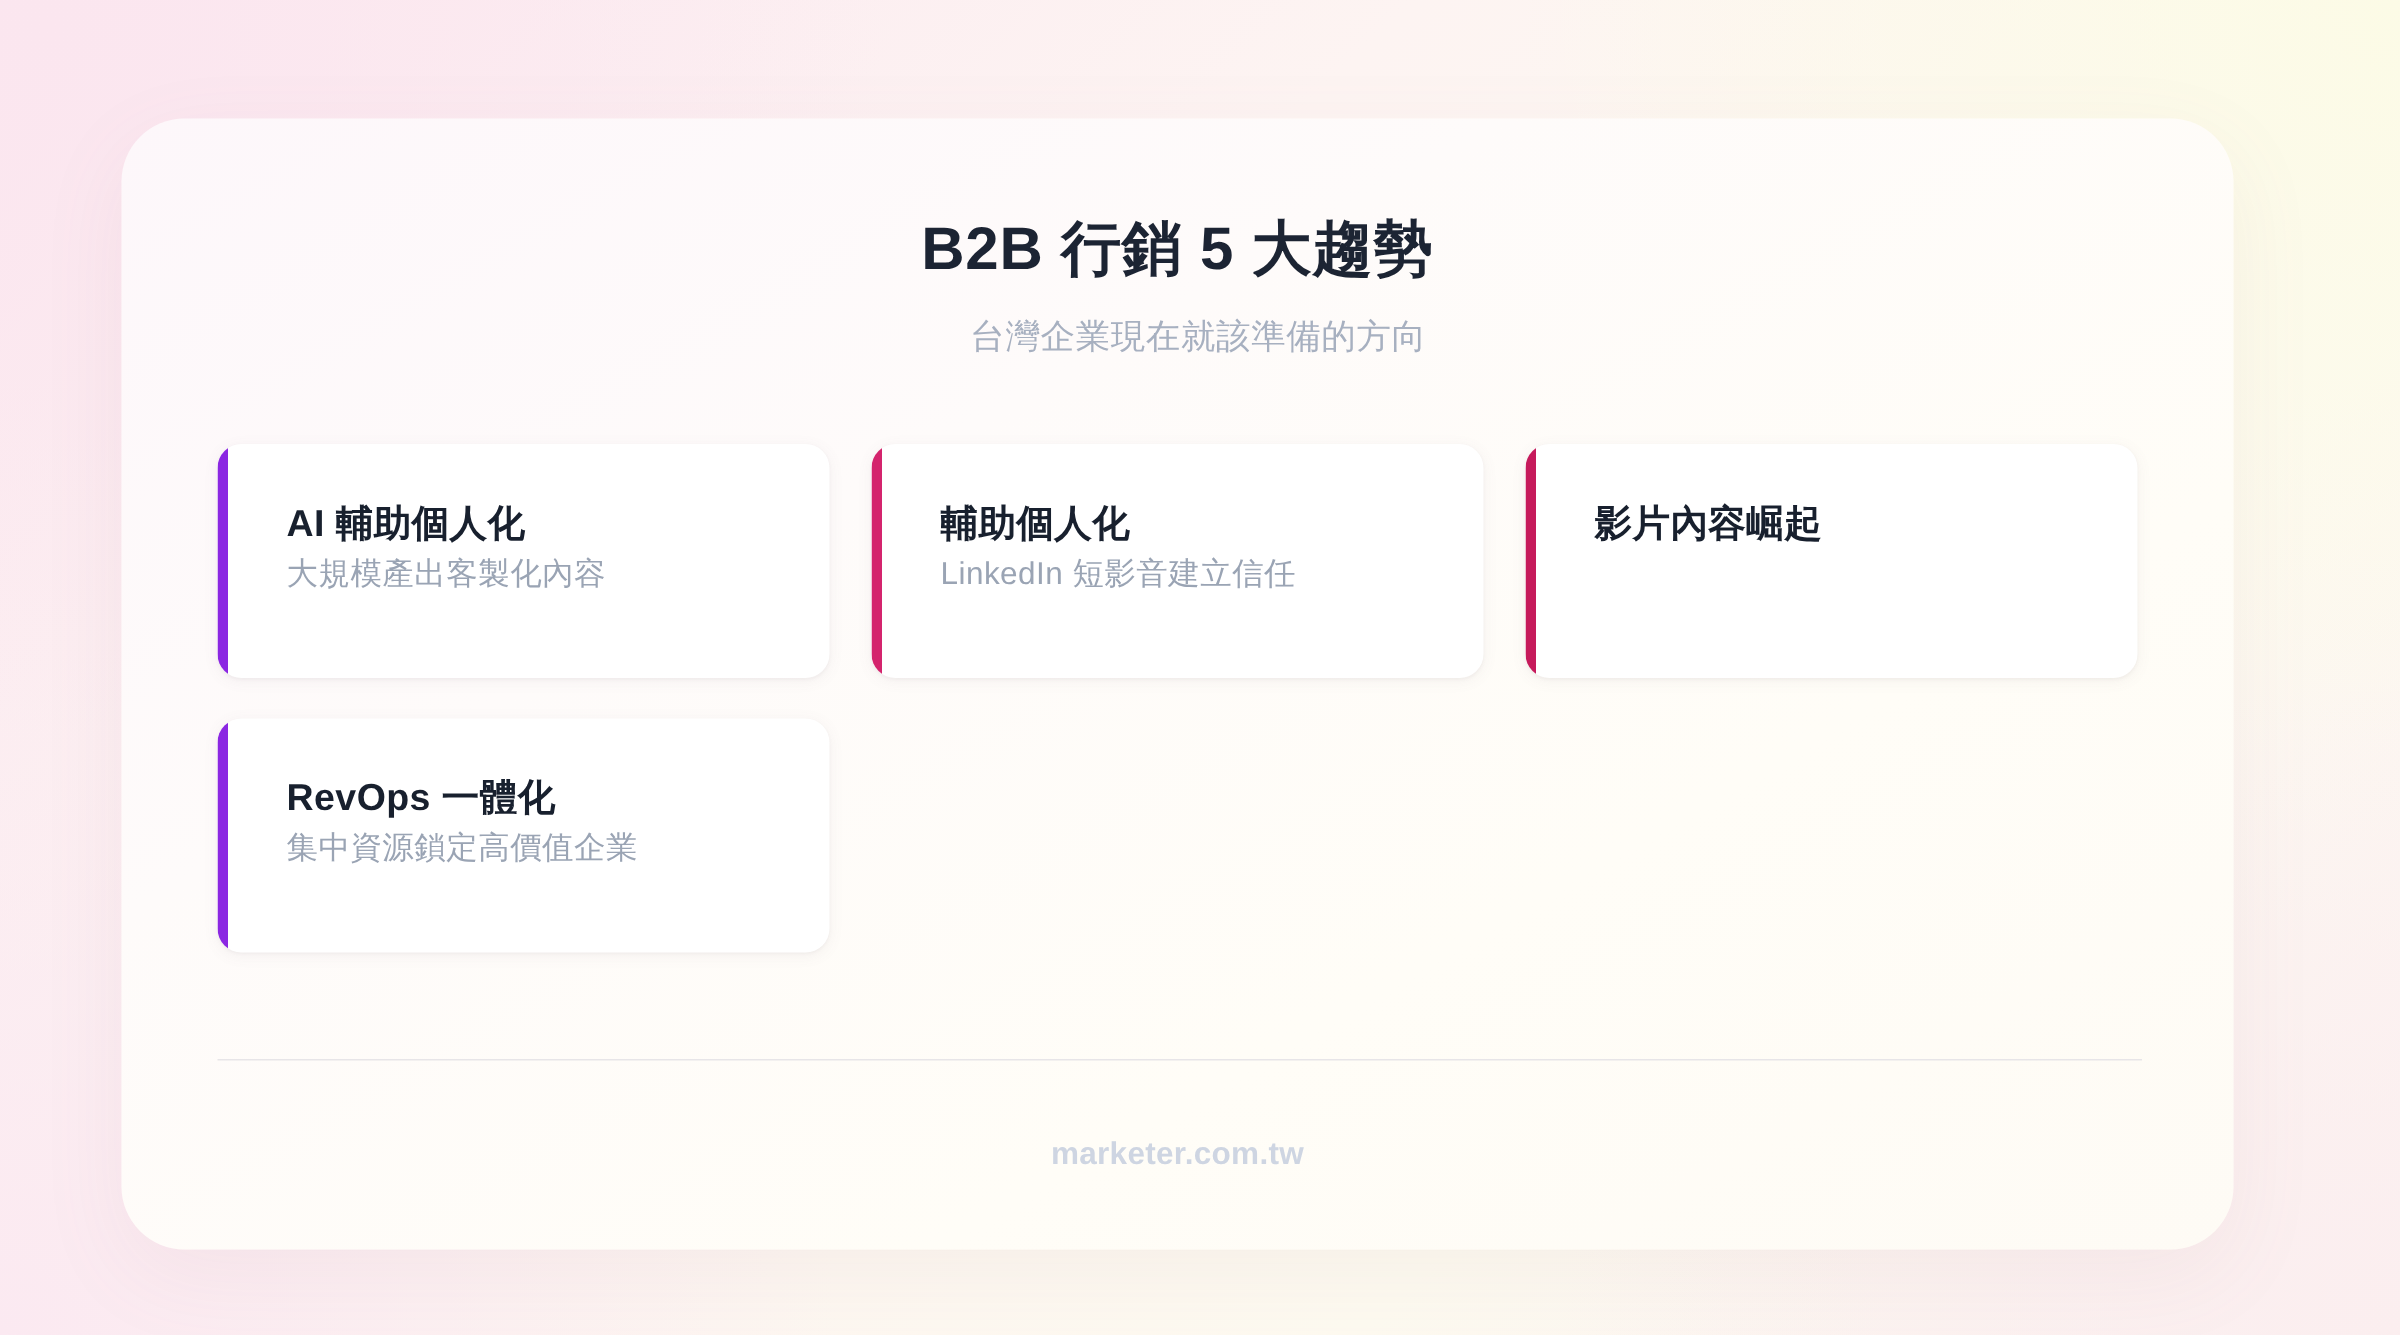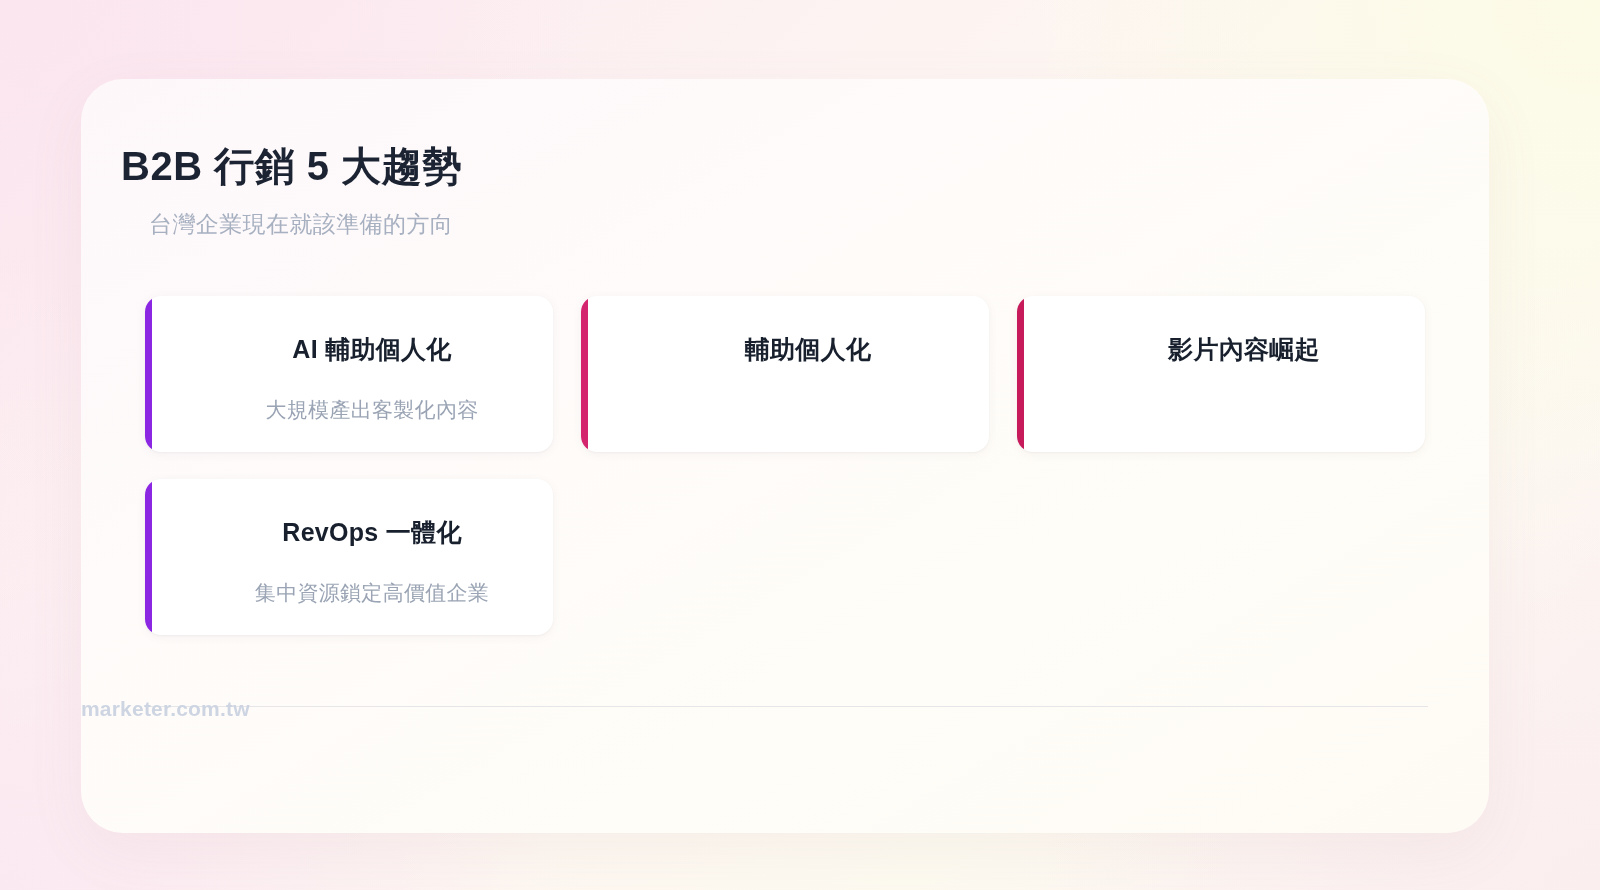--- a/index.html
+++ b/index.html
@@ -38,21 +38,21 @@
       linear-gradient(150deg, #fdf7fa 0%, #fefbfa 34%, #fffdf7 68%, #fefbf5 100%);
     box-shadow: 0 18px 60px rgba(150,110,130,0.07);
   }
 
   
   .header {
     position: absolute;
     left: 0;
     top: 62px;
     width: 100%;
-    margin-left: 40px;
+    text-align: center;
   }
 
   .title {
     font-size: 40px;
     font-weight: bold;
     color: #1c2433;
     letter-spacing: 0.5px;
     line-height: 1.25;
   }
 
@@ -79,64 +79,64 @@
 
   .card {
     position: relative;
     height: 156px;
     border-radius: 16px;
     background: #ffffff;
     overflow: hidden;
     box-shadow: 0 2px 10px rgba(120,100,120,0.07),
                 0 1px 2px rgba(120,100,120,0.05);
     padding: 38px 0 0 46px;
-    text-align: center;
   }
 
   .card-accent {
     position: absolute;
     left: 0;
     top: 0;
     bottom: 0;
     width: 7px;
     border-radius: 16px 0 0 16px;
   }
 
   .card-title {
     font-size: 25px;
     font-weight: bold;
     color: #18202e;
     letter-spacing: 0.3px;
     line-height: 1.2;
   }
 
   .card-desc {
-    margin-top: 33px;
+    margin-top: 6px;
     font-size: 21px;
     font-weight: 400;
     color: #9aa4b4;
     letter-spacing: 0.3px;
     line-height: 1.2;
   }
 
   
   .divider {
     position: absolute;
     left: 64px;
     top: 627px;
     width: 1283px;
     height: 1px;
     background: #e7e5e8;
   }
 
   .footer {
     position: absolute;
     left: 0;
-    top: 618px;
+    top: 679px;
     width: 100%;
+    text-align: center;
   }
 
   .footer-text {
     font-size: 21px;
     font-weight: bold;
     color: #ced5e2;
     letter-spacing: 0.2px;
   }
 </style>
 </head>
@@ -156,20 +156,21 @@
       <div class="card">
         <span class="card-accent" style="background: rgb(139, 39, 226);"></span>
         <div class="card-title">AI 輔助個人化</div>
         <div class="card-desc">大規模產出客製化內容</div>
       </div>
 
 
       <div class="card">
         <span class="card-accent" style="background: rgb(212, 36, 109);"></span>
         <div class="card-title">輔助個人化</div>
+        <div class="card-desc">LinkedIn 短影音建立信任</div>
       </div>
 
       <div class="card">
         <span class="card-accent" style="background: rgb(198, 26, 91);"></span>
         <div class="card-title">影片內容崛起</div>
       </div>
 
       <div class="card">
         <span class="card-accent" style="background: rgb(139, 39, 226);"></span>
         <div class="card-title">RevOps 一體化</div>

